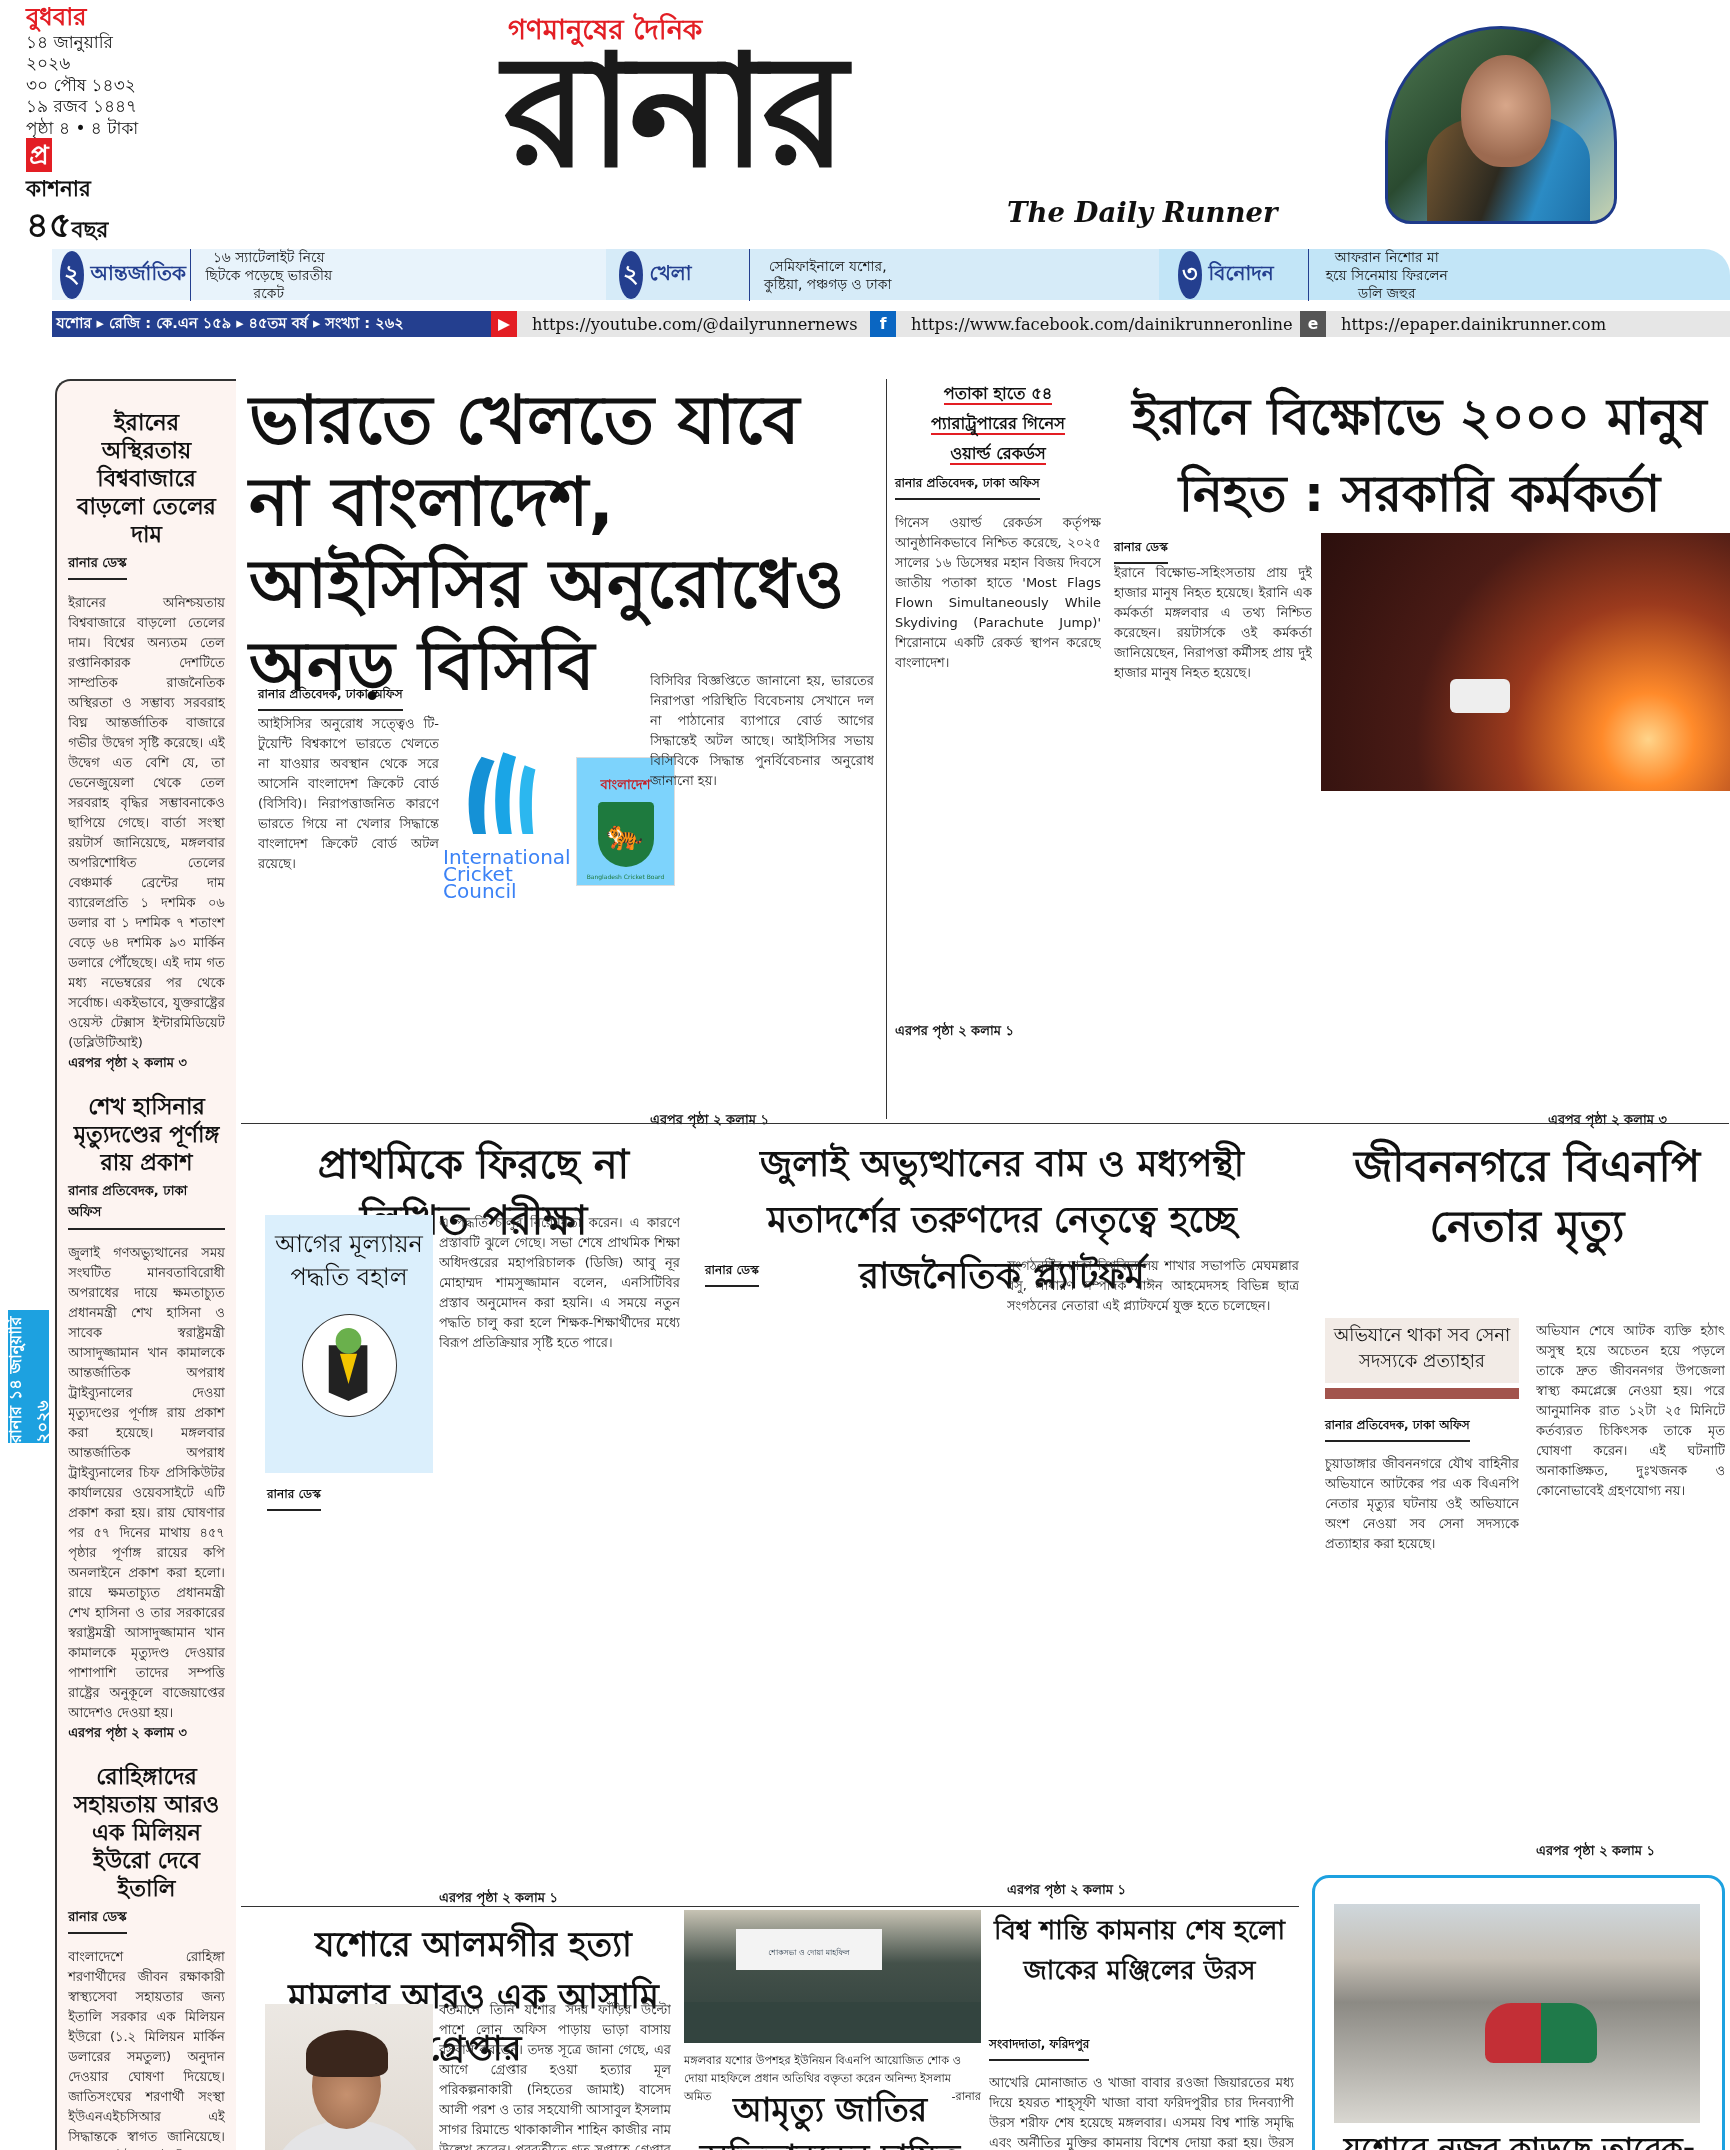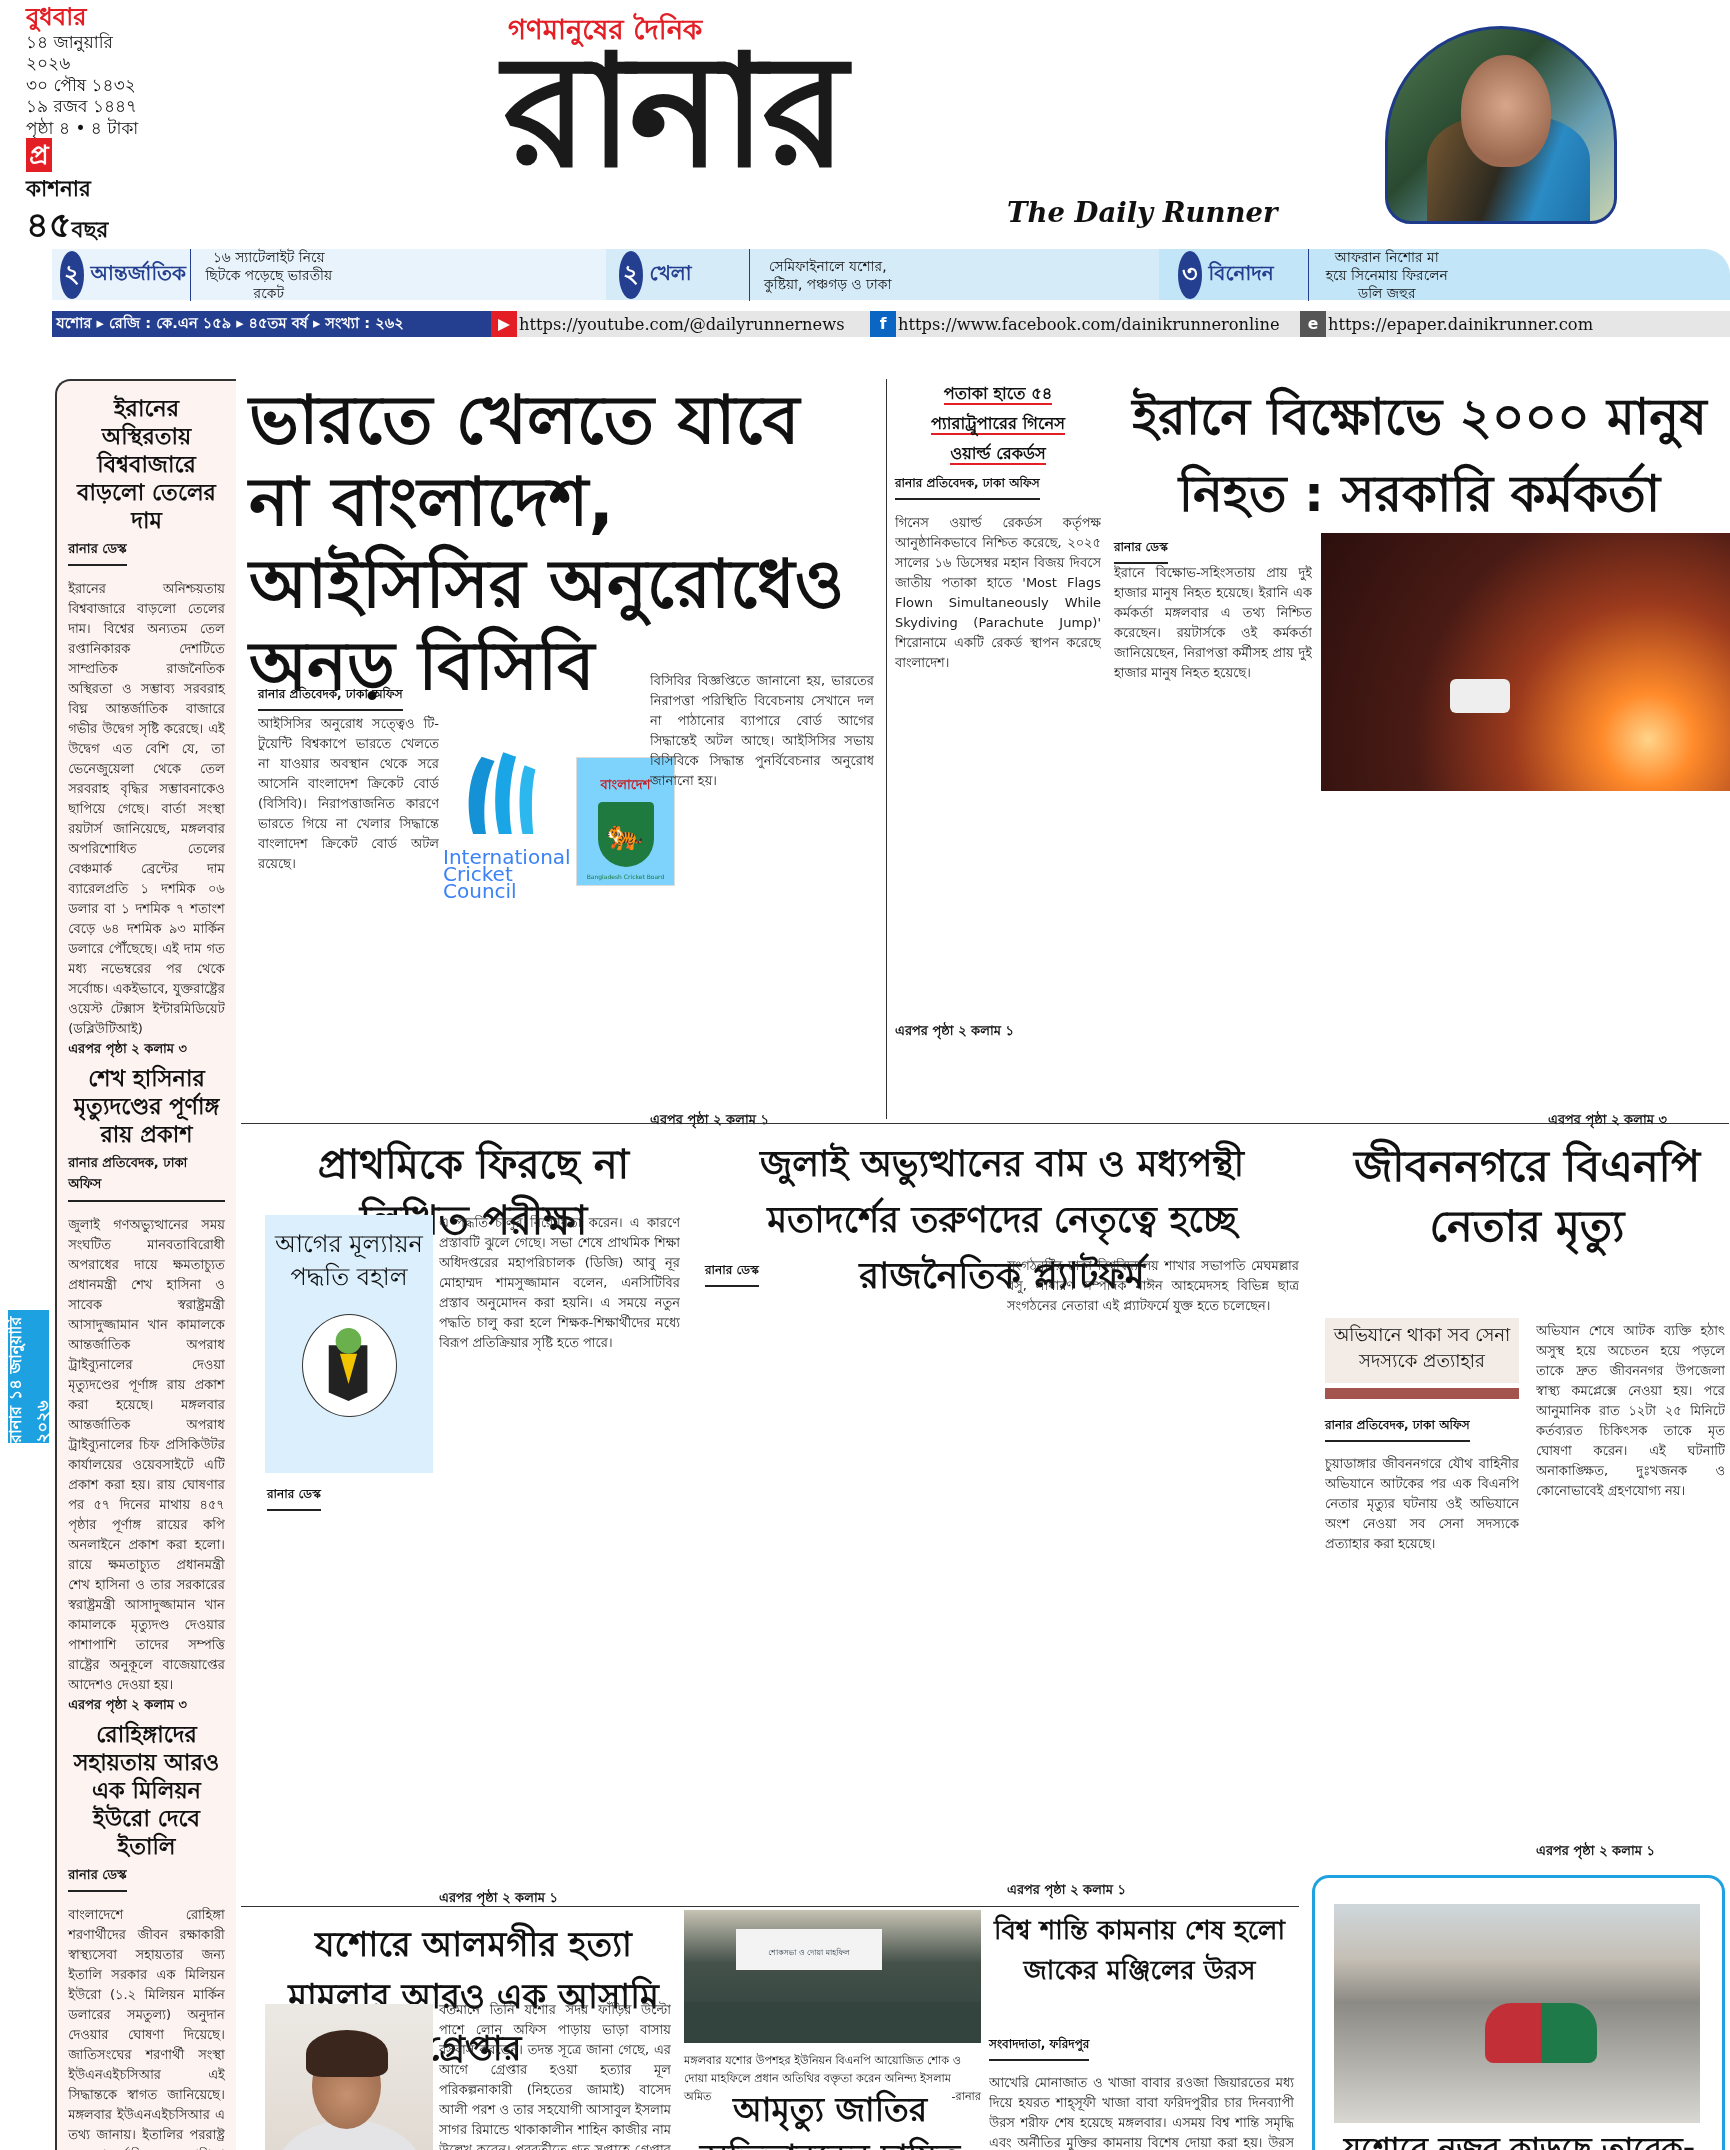--- a/index.html
+++ b/index.html
@@ -26,33 +26,33 @@
 #section-bar{left:52px;top:249px;width:1678px;height:51px;border-radius:0 26px 0 0;background:linear-gradient(90deg,#e8f3fb 0%,#e8f3fb 33%,#d6ebf8 33%,#d6ebf8 66%,#c2e5f7 66%);}
 .sec{position:absolute;top:0;height:51px;display:flex;align-items:center}
 .sec .num{width:24px;height:48px;border-radius:50%;background:#243f8f;color:#fff;font-size:24px;font-weight:bold;display:flex;align-items:center;justify-content:center;margin:0 6.9px 0 7.7px}
 .sec .lbl{color:#243f8f;font-size:20px;font-weight:bold;width:86px}
 .sec .div{width:1.7px;height:52px;background:#243f8f;margin:0 13px}
 .sec .teaser{font-size:13.8px;line-height:18px;text-align:center;width:129px}
 
 #info-bar{left:52px;top:311px;width:1678px;height:26px;display:flex;font-size:14.6px}
 #info-bar .reg{background:#243f8f;color:#fff;width:439px;display:flex;align-items:center;padding-left:4.3px;font-weight:bold}
 #info-bar .ic{width:26px;display:flex;align-items:center;justify-content:center;color:#fff;font-weight:bold;font-size:15.5px}
-#info-bar .url{background:#e6e6e6;display:flex;align-items:center;padding-left:2px;font-family:"DejaVu Serif",serif;font-size:16.3px}
+#info-bar .url{background:#e6e6e6;display:flex;align-items:center;padding-left:15px;font-family:"DejaVu Serif",serif;font-size:16.3px}
 #info-bar .yt{background:#e31e24}
 #info-bar .fb{background:#0a66c2}
 #info-bar .ep{background:#555}
 
 .rule{background:#333}
 .byline{font-size:12px;font-weight:bold;padding-bottom:4.3px;border-bottom:2.2px solid #222;display:inline-block;margin:5.2px 0 13px}
 .body{font-size:13px;line-height:20px;text-align:justify;color:#222}
 .cont{font-size:13px;font-weight:bold;text-align:left}
 h1,h2,h3{font-weight:900;text-align:center;color:#111}
 
 #sidebar{left:55px;top:379px;width:181px;height:2267px;background:#fdf4f1;border:2.6px solid #333;border-right:none;border-bottom:none;border-radius:15.5px 0 0 0;padding:8.6px 11.2px}
-#sidebar h2{font-size:22.4px;line-height:28px;margin-top:4px}
+#sidebar h2{font-size:22.4px;line-height:28px;margin-top:18px}
 #sidebar .body{font-size:13px;line-height:20px}
 #sidebar .byline{font-size:13px}
 #date-strip{left:7.7px;top:1310px;width:41px;height:133px;background:#1da1e0;color:#fff;font-size:16.3px;font-weight:bold;writing-mode:vertical-rl;transform:rotate(180deg);display:flex;align-items:center;justify-content:center}
 
 #lead-h{left:249px;top:379px;width:619px;font-size:67px;line-height:82px;text-align:left}
 #icc-logo{left:443px;top:748px;width:129px;height:129px}
 #bcb-logo{left:576px;top:757px;width:99px;height:129px;border:1.7px solid #ddd;background:#7dd3fc}
 
 #para{left:895px;top:379px;width:206px}
 #para .kick{font-size:16.3px;font-weight:bold;text-align:center;line-height:30px}

